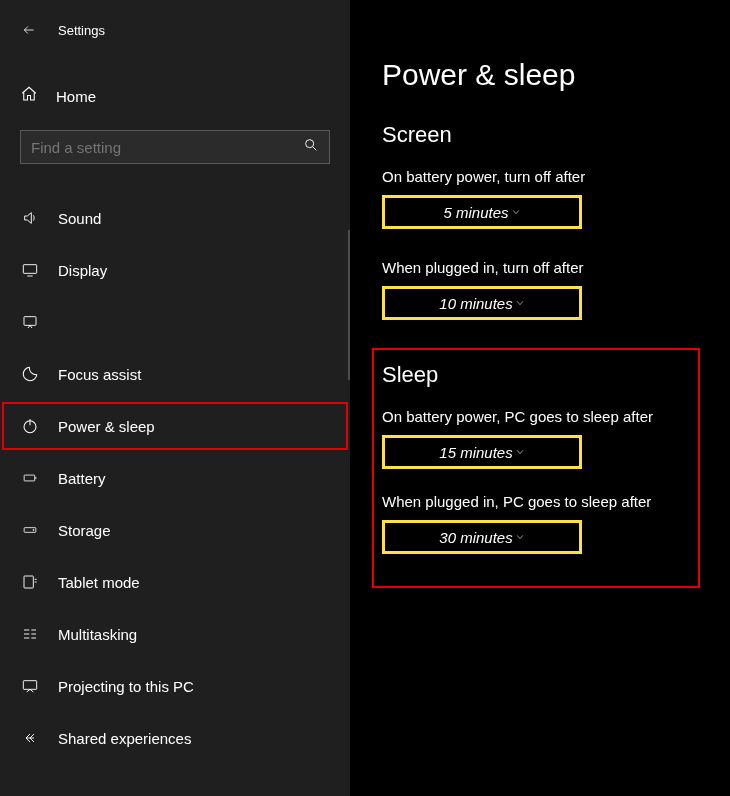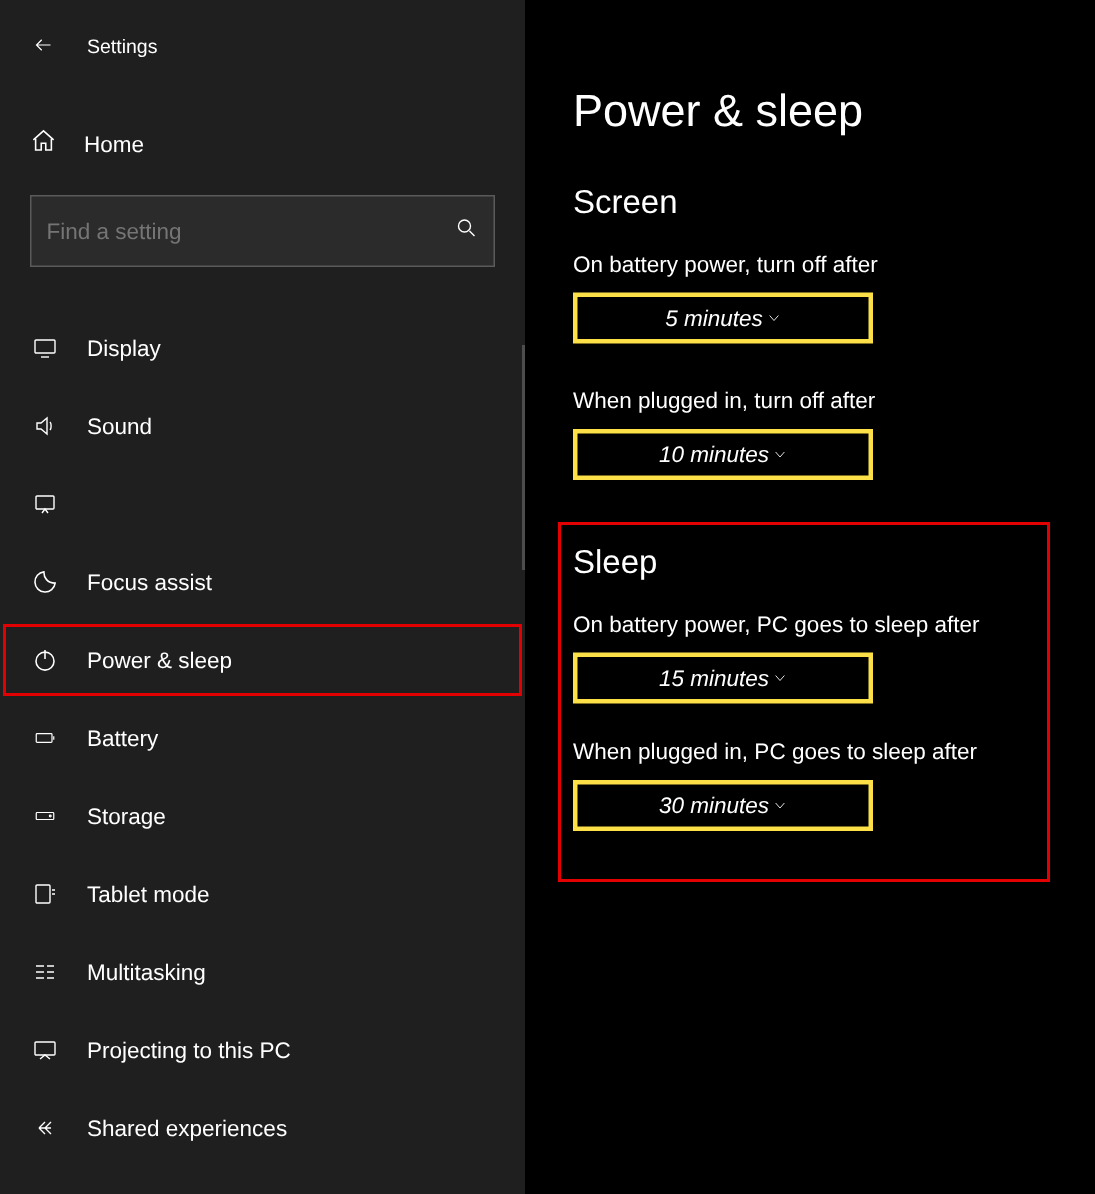--- a/index.html
+++ b/index.html
@@ -33,21 +33,21 @@
     align-items: center;
     padding: 0 0 0 20px;
     margin-top: 30px;
     height: 40px;
     gap: 18px;
   }
   .home-row .label { font-size: 15px; }
   .search-wrap { padding: 0 20px; margin-top: 14px; }
   .search {
     width: 100%;
-    height: 48px;
+    height: 34px;
     background: #2b2b2b;
     border: 1px solid #5a5a5a;
     display: flex;
     align-items: center;
     padding: 0 10px;
     justify-content: space-between;
   }
   .search input {
     background: transparent;
     border: none;
@@ -145,34 +145,34 @@
           </svg>
       </span>
     </div>
   </div>
 
 
   <div class="nav">
     <div class="nav-item">
       <span class="icon">
           <svg width="20" height="16" viewBox="0 0 24 24">
+            <path d="M4 9v6h4l6 5V4l-6 5H4z"></path>
+            <path d="M17 8c1.5 1.5 1.5 6.5 0 8"></path>
+          </svg>
+        </span>
+      <span>Sound</span>
+    </div>
+    <div class="nav-item">
+      <span class="icon">
+          <svg width="20" height="16" viewBox="0 0 24 24">
             <rect x="2" y="4" width="20" height="13" rx="1"></rect>
             <path d="M8 21h8"></path>
           </svg>
         </span>
       <span>Display</span>
-    </div>
-    <div class="nav-item">
-      <span class="icon">
-          <svg width="20" height="16" viewBox="0 0 24 24">
-            <path d="M4 9v6h4l6 5V4l-6 5H4z"></path>
-            <path d="M17 8c1.5 1.5 1.5 6.5 0 8"></path>
-          </svg>
-        </span>
-      <span>Sound</span>
     </div>
     <div class="nav-item">
       <span class="icon">
           <svg width="20" height="16" viewBox="0 0 24 24">
             <rect x="3" y="4" width="18" height="13" rx="1"></rect>
             <path d="M9 21l3-4 3 4"></path>
           </svg>
         </span>
     </div>
     <div class="nav-item">

